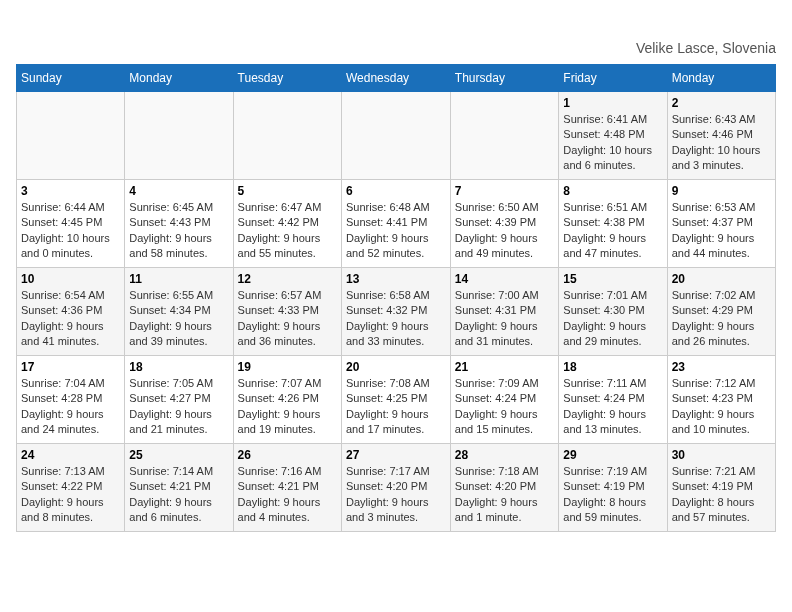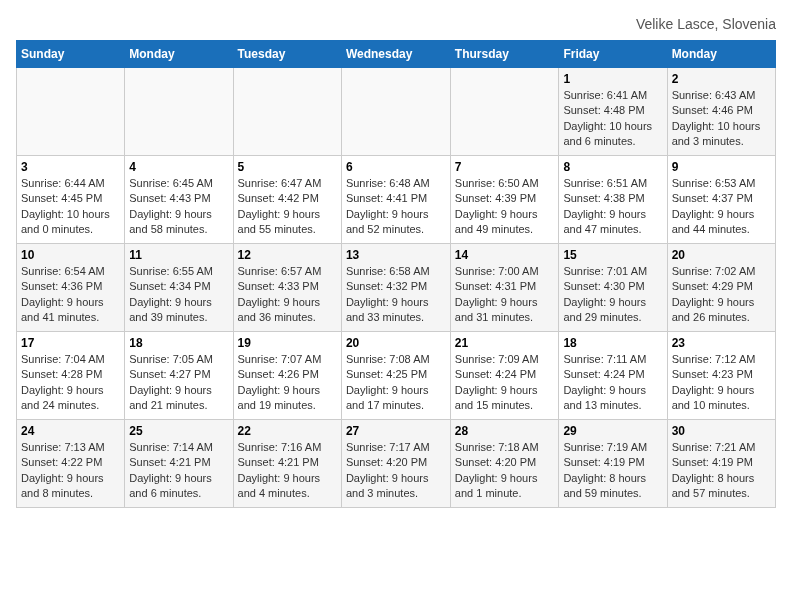--- a/index.html
+++ b/index.html
@@ -29,33 +29,34 @@
       text-align: right;
     }
     .month-title {
       font-size: 32px;
       font-weight: 300;
       color: #333;
     }
     .location {
       font-size: 14px;
       color: #555;
+      margin-top: 24px;
     }
     .calendar {
       width: 100%;
       border-collapse: collapse;
       font-size: 11px;
     }
     .calendar thead th {
       background-color: #1a6fba;
       color: #fff;
       padding: 6px 4px;
       text-align: left;
       font-size: 12px;
-      font-weight: bold;
+      font-weight: normal;
       border: 1px solid #1a6fba;
     }
     .calendar tbody td {
       border: 1px solid #ccc;
       vertical-align: top;
       padding: 4px;
       width: 110px;
       height: 88px;
       background: #fff;
     }
@@ -214,21 +215,21 @@
       <tr>
         <td>
           <span class="day-num">24</span>
           <div class="day-info">Sunrise: 7:13 AM<br>Sunset: 4:22 PM<br>Daylight: 9 hours and 8 minutes.</div>
         </td>
         <td>
           <span class="day-num">25</span>
           <div class="day-info">Sunrise: 7:14 AM<br>Sunset: 4:21 PM<br>Daylight: 9 hours and 6 minutes.</div>
         </td>
         <td>
-          <span class="day-num">22</span>
+          <span class="day-num">26</span>
           <div class="day-info">Sunrise: 7:16 AM<br>Sunset: 4:21 PM<br>Daylight: 9 hours and 4 minutes.</div>
         </td>
         <td>
           <span class="day-num">27</span>
           <div class="day-info">Sunrise: 7:17 AM<br>Sunset: 4:20 PM<br>Daylight: 9 hours and 3 minutes.</div>
         </td>
         <td>
           <span class="day-num">28</span>
           <div class="day-info">Sunrise: 7:18 AM<br>Sunset: 4:20 PM<br>Daylight: 9 hours and 1 minute.</div>
         </td>

